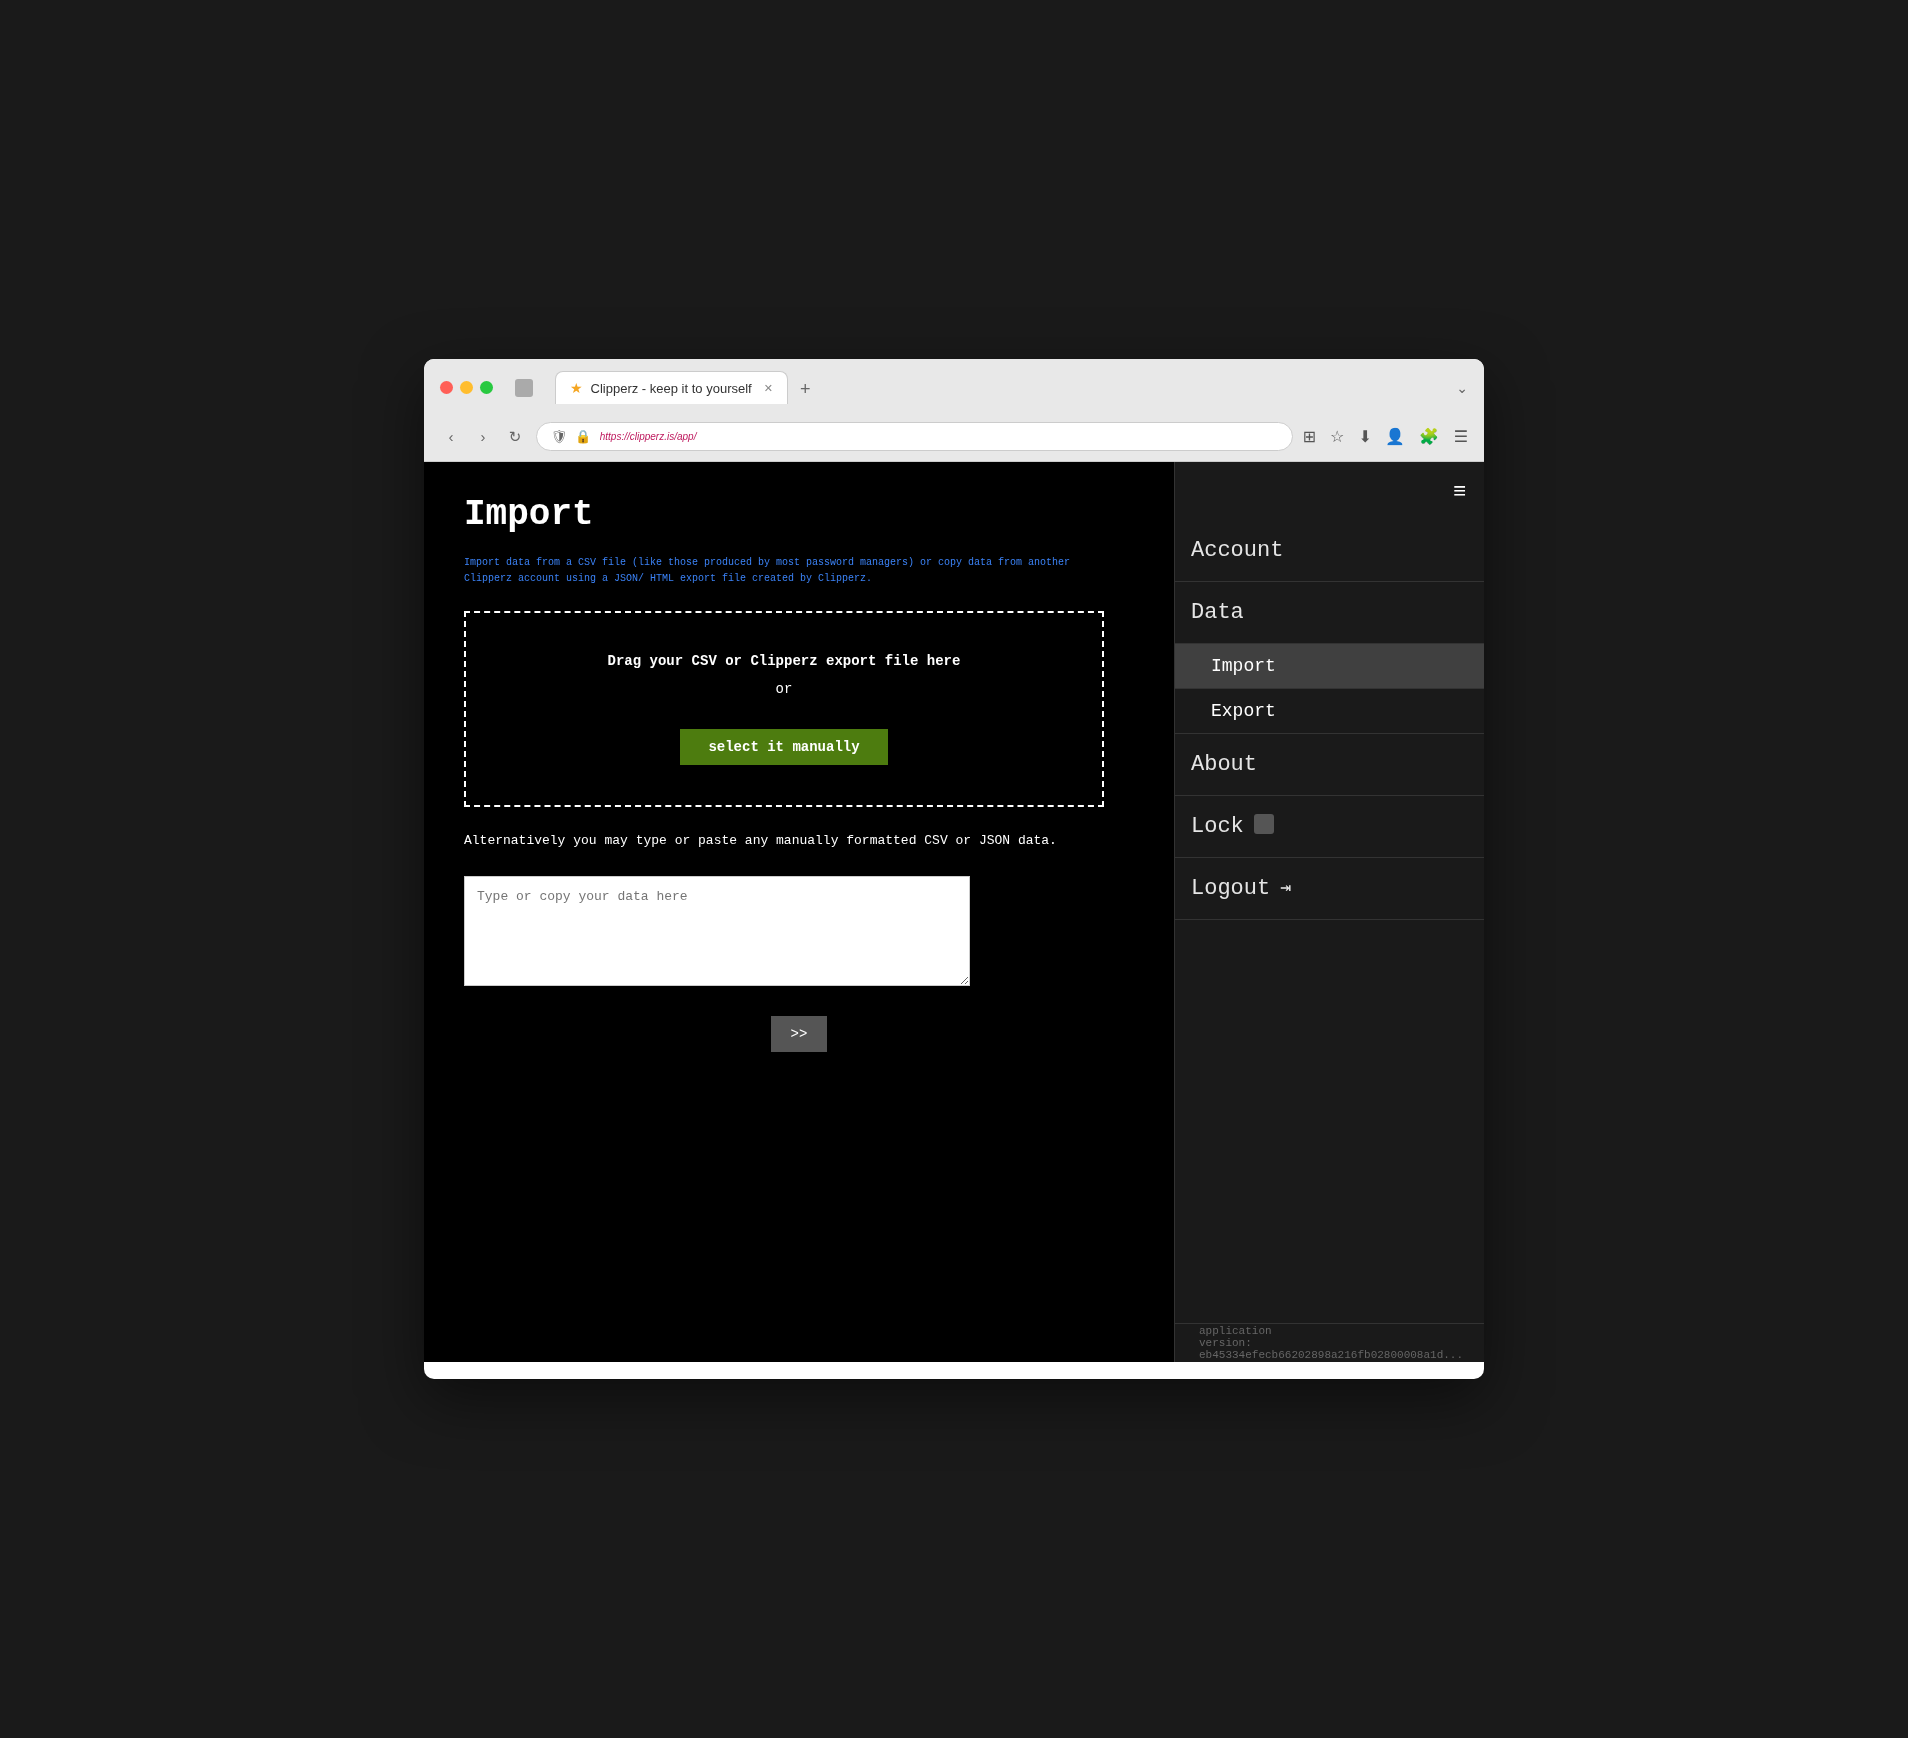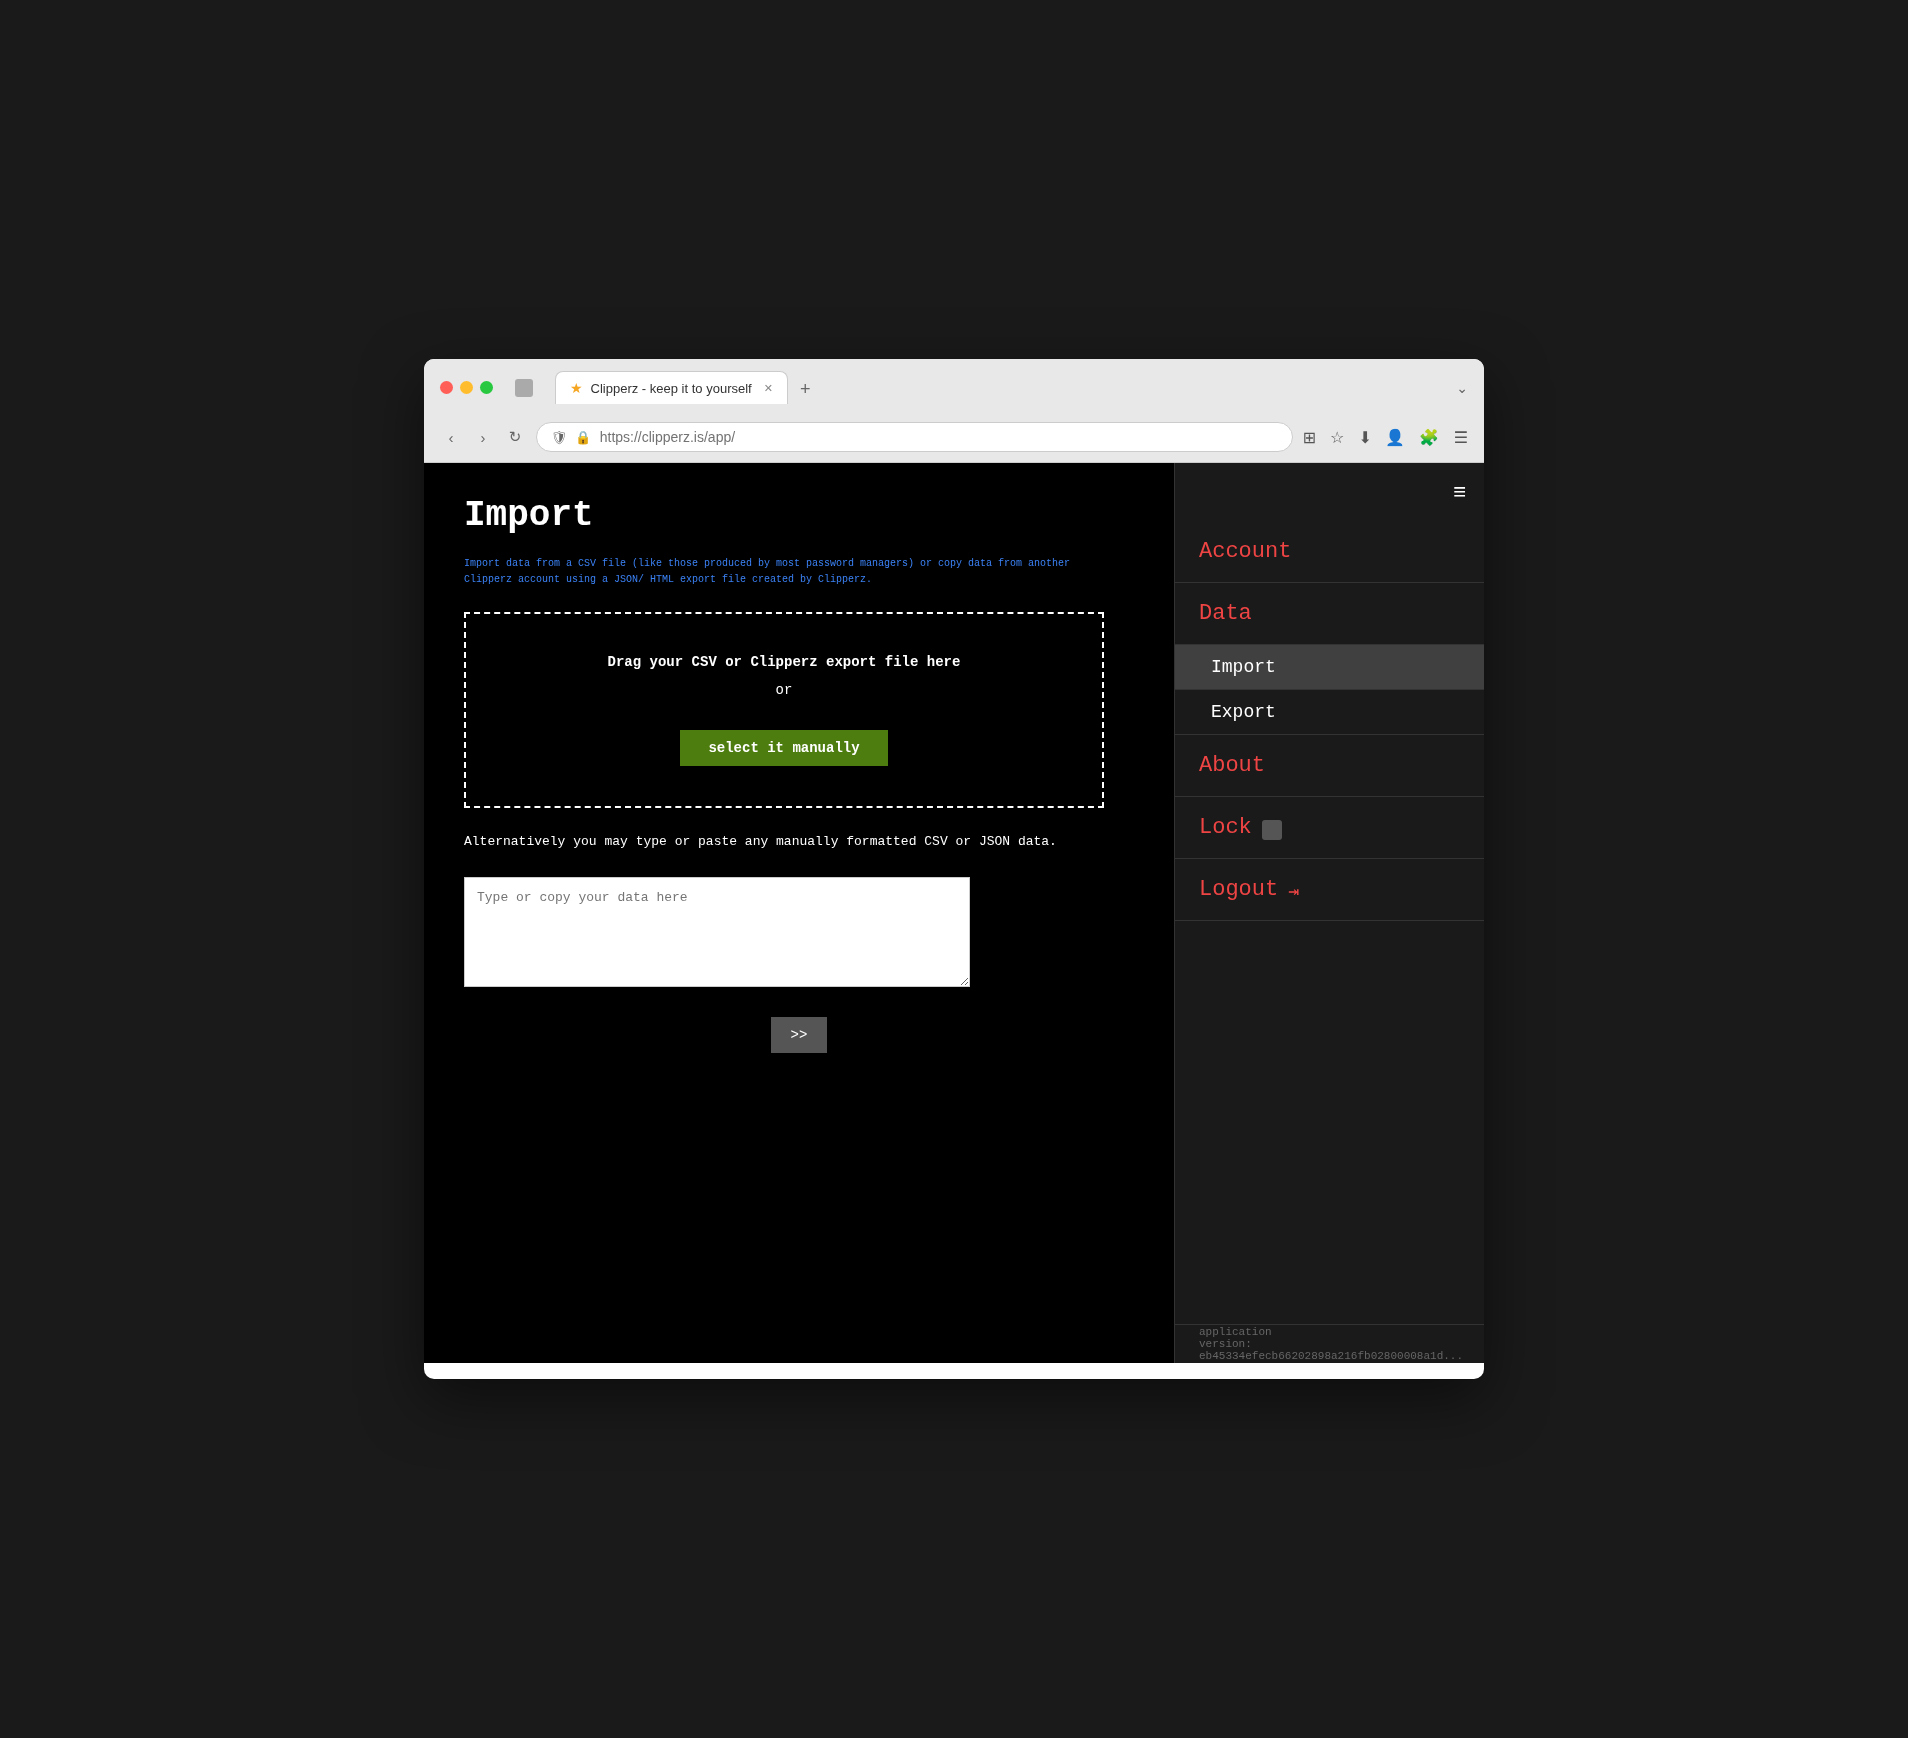--- a/index.html
+++ b/index.html
@@ -139,22 +139,23 @@
       color: #666;
       font-size: 13px;
     }
 
     .address-lock {
       color: #666;
       font-size: 13px;
     }
 
     .address-text {
-      font-size: 14px;
-      color: #737373;
+      font-size: 10px;
+      color: #be185d;
+      font-style: italic;
     }
 
     .toolbar-icons {
       display: flex;
       gap: 14px;
       align-items: center;
     }
 
     .toolbar-icon {
       color: #555;
@@ -280,27 +281,27 @@
       padding: 16px 18px;
       cursor: pointer;
     }
 
     .hamburger-icon {
       font-size: 22px;
       color: #fff;
     }
 
     .sidebar-item {
-      padding: 18px 24px;
+      padding: 18px 16px;
       font-family: 'Courier New', monospace;
       font-size: 22px;
-      color: #ef4444;
-      cursor: pointer;
-      display: flex;
-      align-items: flex-end;
+      color: #e5e5e5;
+      cursor: pointer;
+      display: flex;
+      align-items: flex-start;
       gap: 10px;
       border-bottom: 1px solid #333;
     }
 
     .sidebar-sub-item {
       padding: 12px 24px 12px 36px;
       font-family: 'Courier New', monospace;
       font-size: 18px;
       color: #fff;
       cursor: pointer;

